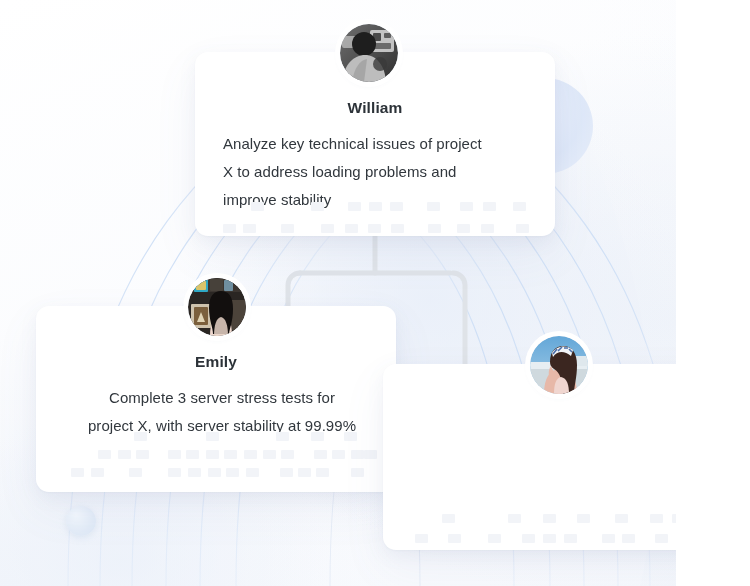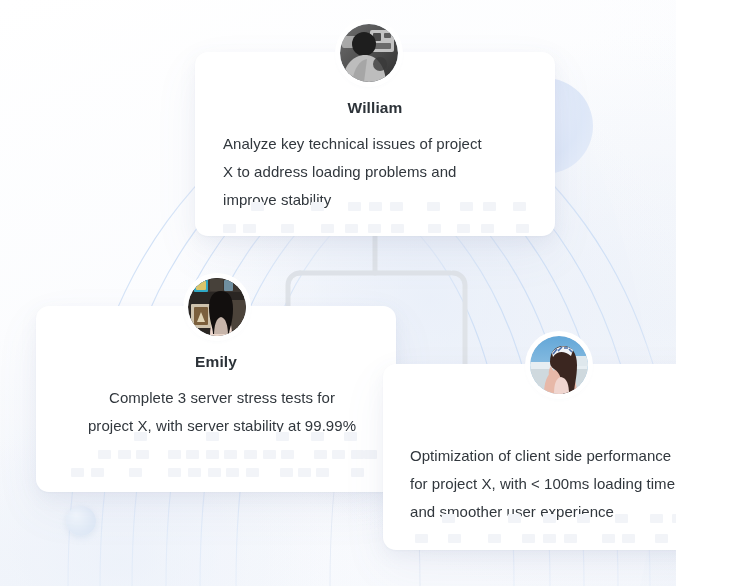--- a/index.html
+++ b/index.html
@@ -330,23 +330,20 @@
             <rect x="36" y="20" width="22" height="10" fill="#dfe8ed"></rect>
             <path d="M14 58 C 14 42 20 33 30 33 C 41 33 47 43 47 58 Z" fill="#e7b8a8"></path>
             <path d="M20 26 C 20 15 26 10 33 10 C 42 10 47 17 47 29 C 47 42 44 50 44 58 L 33 58 C 33 46 30 36 24 33 C 21 31 20 29 20 26 Z" fill="#3b2620"></path>
             <path d="M22 17 C 26 10 36 8 43 14 L 41 20 C 34 14 27 15 23 21 Z" fill="#f2f4f7"></path>
             <path d="M23 18 L 27 13 M28 15 L 32 11 M34 12 L 38 12 M39 13 L 42 16" stroke="#4b6ea8" stroke-width="1.6" fill="none"></path>
             <path d="M21 30 C 18 34 18 40 21 45 L 26 40 Z" fill="#e7b8a8"></path>
             <path d="M24 58 C 24 48 26 42 31 41 C 37 42 39 49 39 58 Z" fill="#f0d6d0"></path>
           </g>
         </svg>
       </div>
-      <div class="task-text">Optimization of client side performance
-for project X, with &lt; 100ms loading time
-and smoother user experience</div>
       <div class="skeleton">
         <i style="left:32px;  top:0px;  width:13px;"></i>
         <i style="left:98px;  top:0px;  width:13px;"></i>
         <i style="left:133px; top:0px;  width:13px;"></i>
         <i style="left:167px; top:0px;  width:13px;"></i>
         <i style="left:205px; top:0px;  width:13px;"></i>
         <i style="left:240px; top:0px;  width:13px;"></i>
         <i style="left:262px; top:0px;  width:13px;"></i>
         <i style="left:292px; top:0px;  width:13px;"></i>
         <i style="left:5px;   top:20px; width:13px;"></i>

